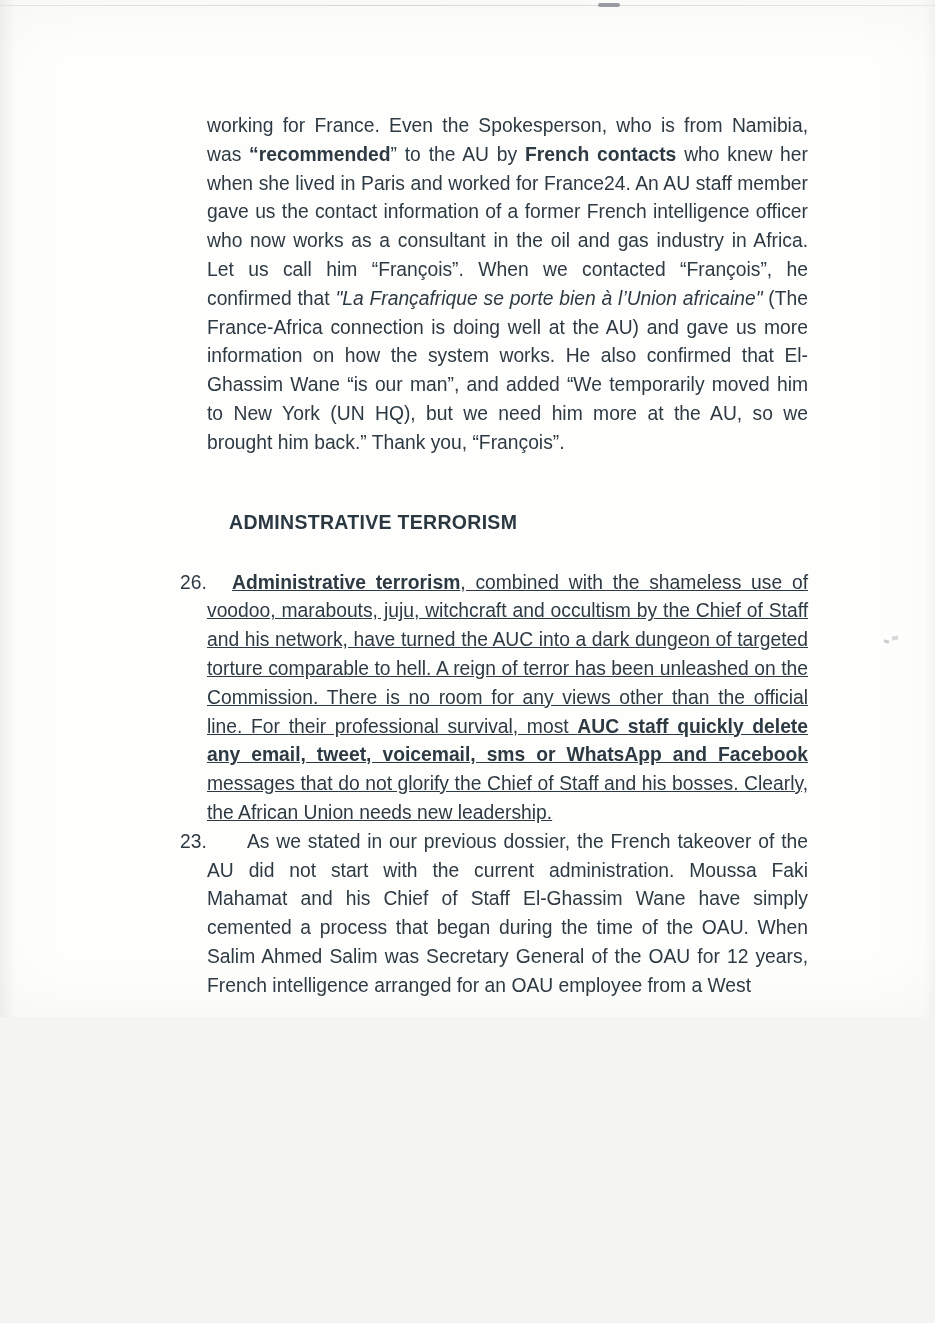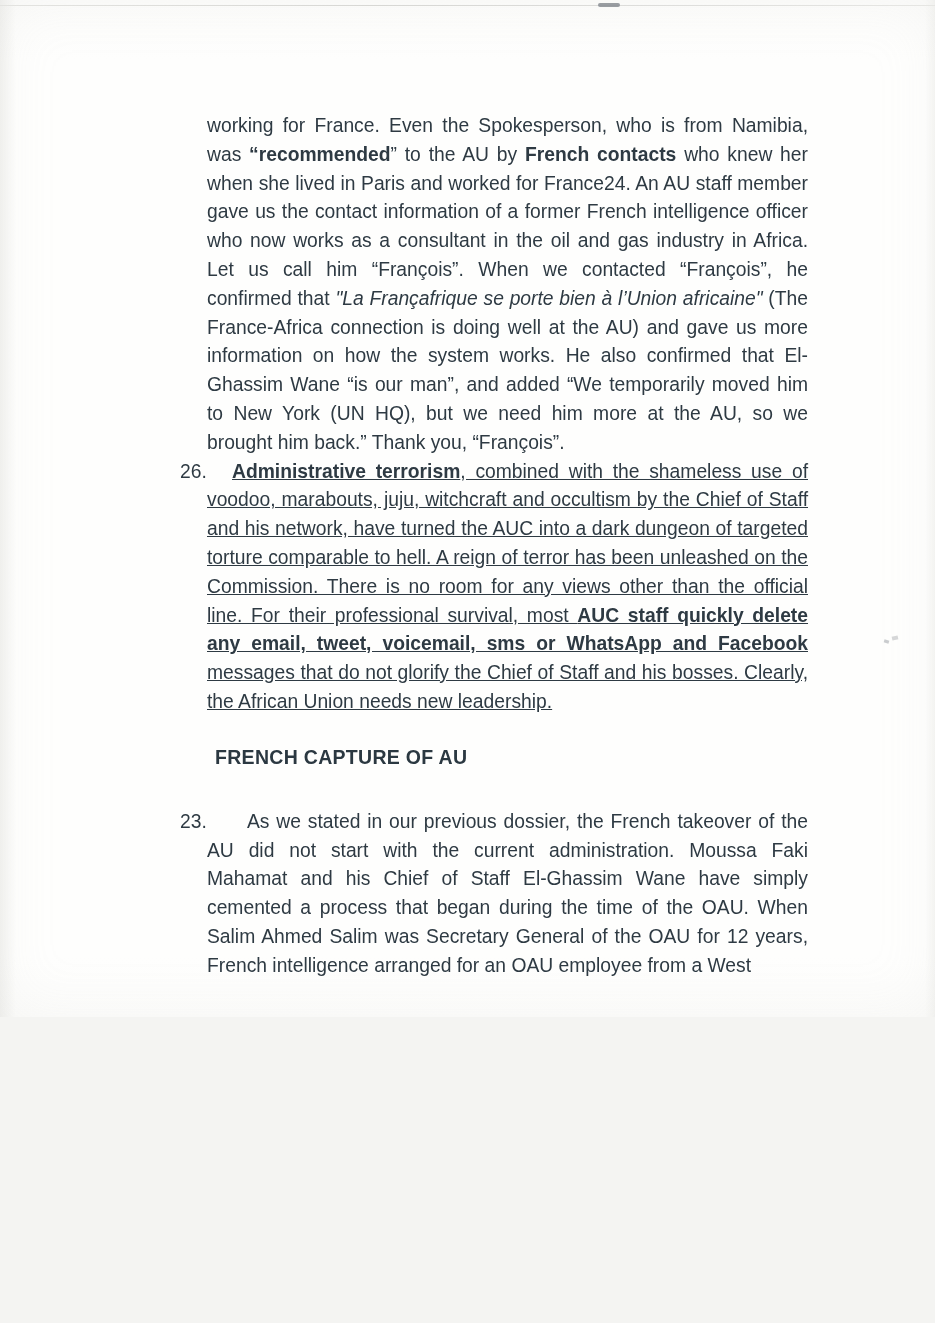--- a/index.html
+++ b/index.html
@@ -74,27 +74,27 @@
 
   <div class="edge-left"></div>
   <div class="edge-right"></div>
   <div class="top-line"></div>
   <div class="top-mark"></div>
 
   <div class="content">
 
     <p class="para"><span>working for France. Even the Spokesperson, who is from Namibia, was </span><span class="b">“recommended</span><span>” to the AU by </span><span class="b">French contacts</span><span> who knew her when she lived in Paris and worked for France24. An AU staff member gave us the contact information of a former French intelligence officer who now works as a consultant in the oil and gas industry in Africa. Let us call him “François”. When we contacted “François”, he confirmed that </span><span class="i">"La Françafrique se porte bien à l’Union africaine" </span><span>(The France-Africa connection is doing well at the AU) and gave us more information on how the system works. He also confirmed that El-Ghassim Wane “is our man”, and added “We temporarily moved him to New York (UN HQ), but we need him more at the AU, so we brought him back.” Thank you, “François”.</span></p>
 
+    <h2 class="h-admin">ADMINSTRATIVE TERRORISM</h2>
 
     <div class="item item-26">
       <span class="num">26.</span>
       <p class="para body"><span class="b">Administrative terrorism</span><span>, combined with the shameless use of voodoo, marabouts, juju, witchcraft and occultism by the Chief of Staff and his network, have turned the AUC into a dark dungeon of targeted torture comparable to hell. A reign of terror has been unleashed on the Commission. There is no room for any views other than the official line. For their professional survival, most </span><span class="b">AUC staff quickly delete any email, tweet, voicemail, sms or WhatsApp and Facebook</span><span> messages that do not glorify the Chief of Staff and his bosses. Clearly, the African Union needs new leadership.</span></p>
     </div>
 
-    <h2 class="h-french">FRENCH CAPTURE OF AU</h2>
 
     <div class="item item-27">
       <span class="num">23.</span>
       <p class="para body"><span>As we stated in our previous dossier, the French takeover of the AU did not start with the current administration. Moussa Faki Mahamat and his Chief of Staff El-Ghassim Wane have simply cemented a process that began during the time of the OAU. When Salim Ahmed Salim was Secretary General of the OAU for 12 years, French intelligence arranged for an OAU employee from a West</span></p>
     </div>
 
   </div>
 
   <div class="scan-band"></div>
 

